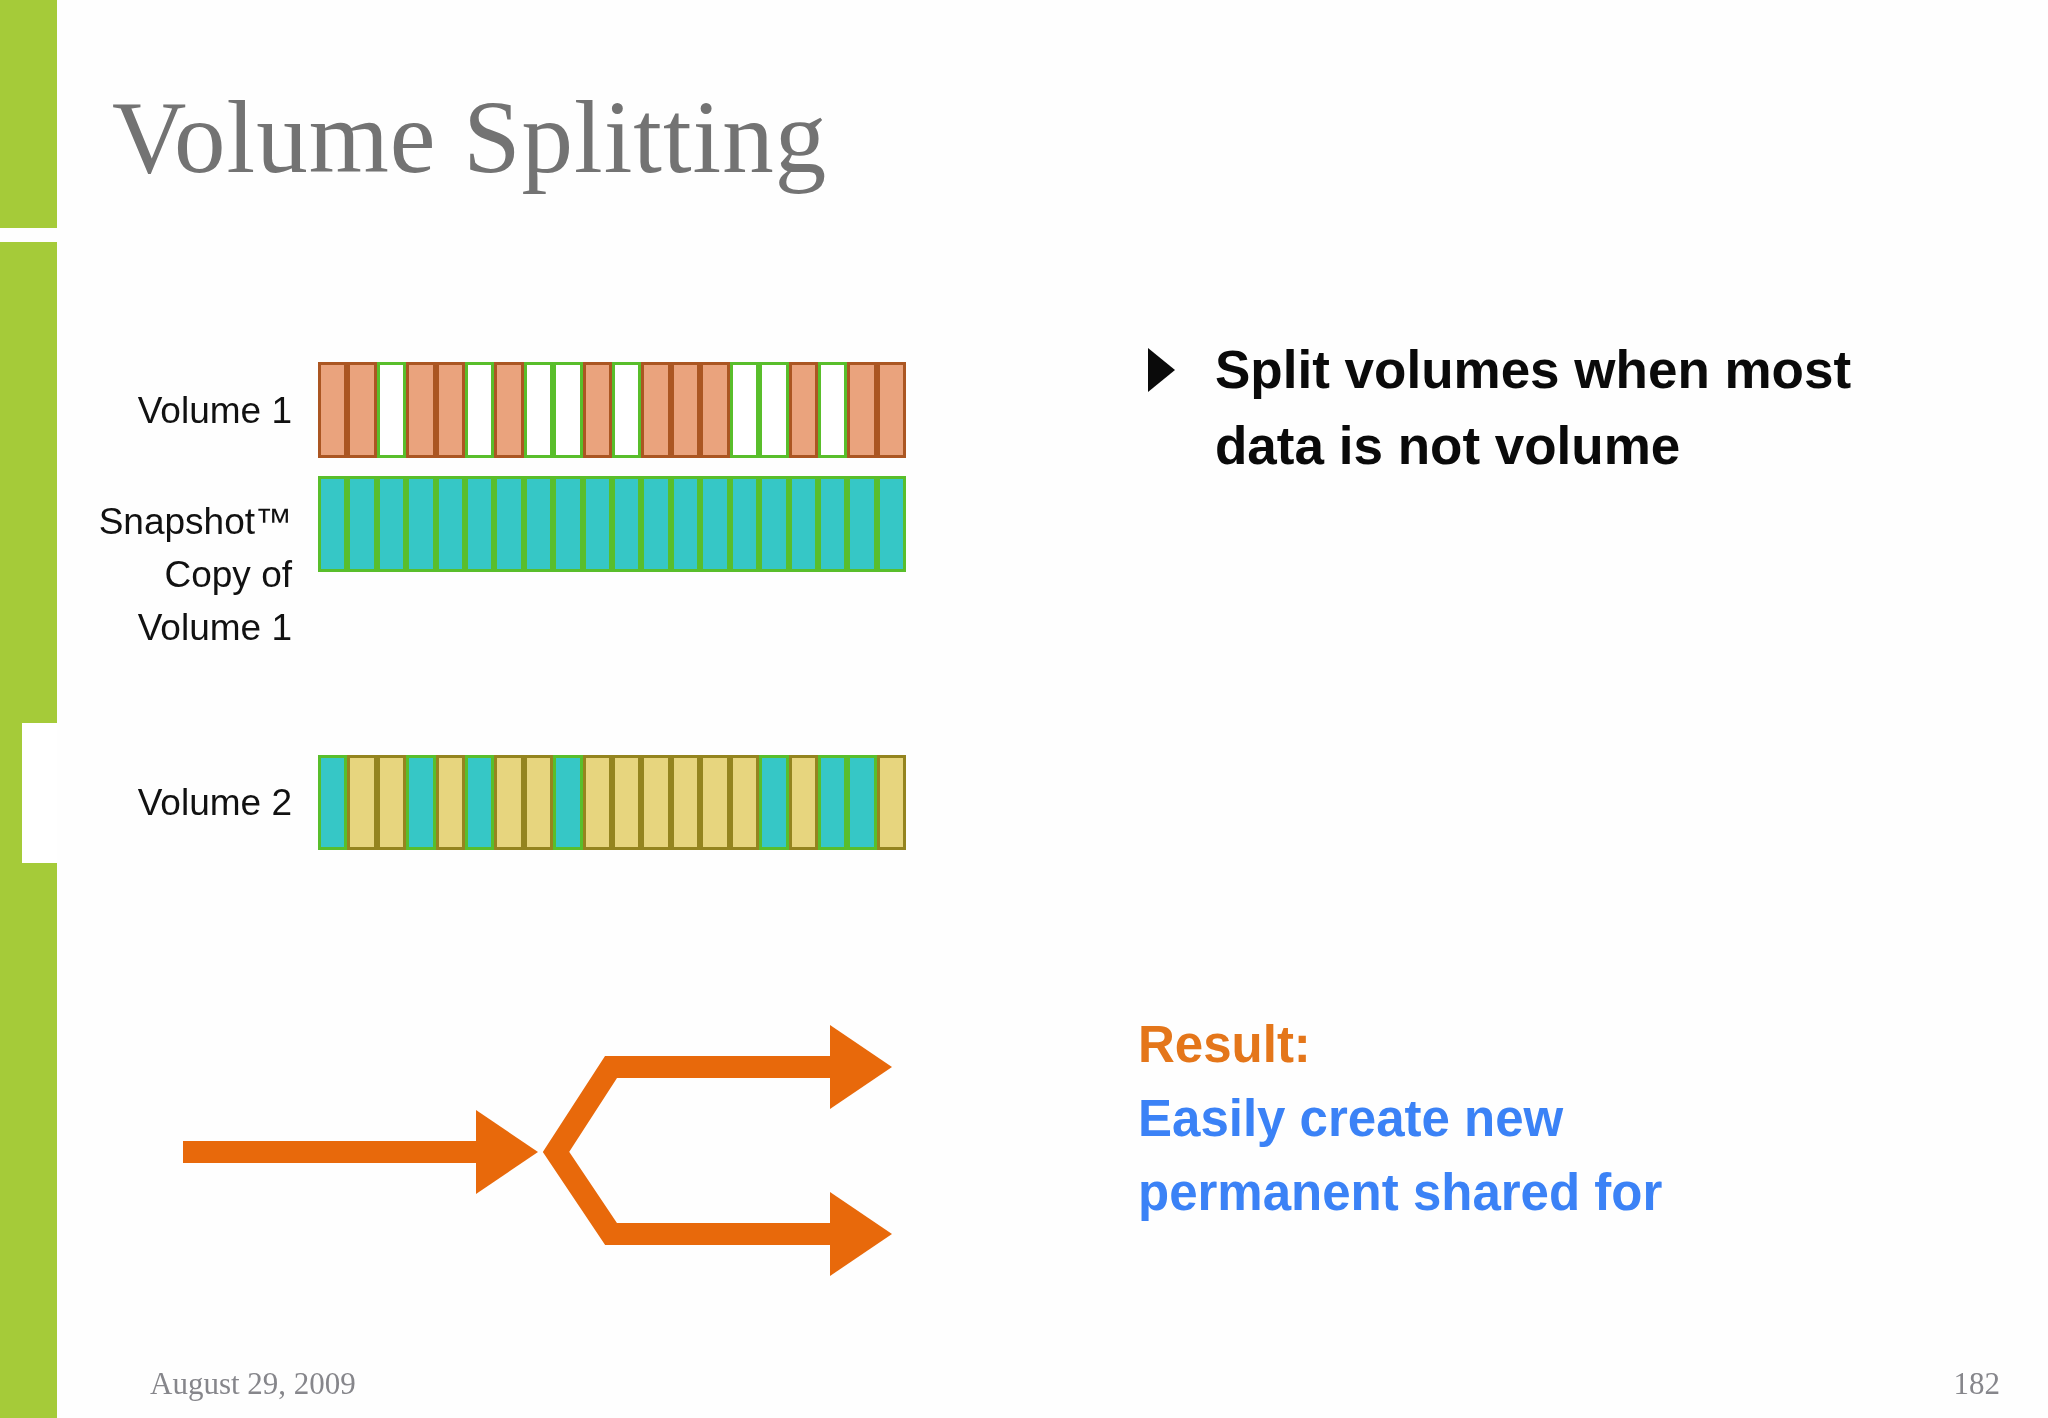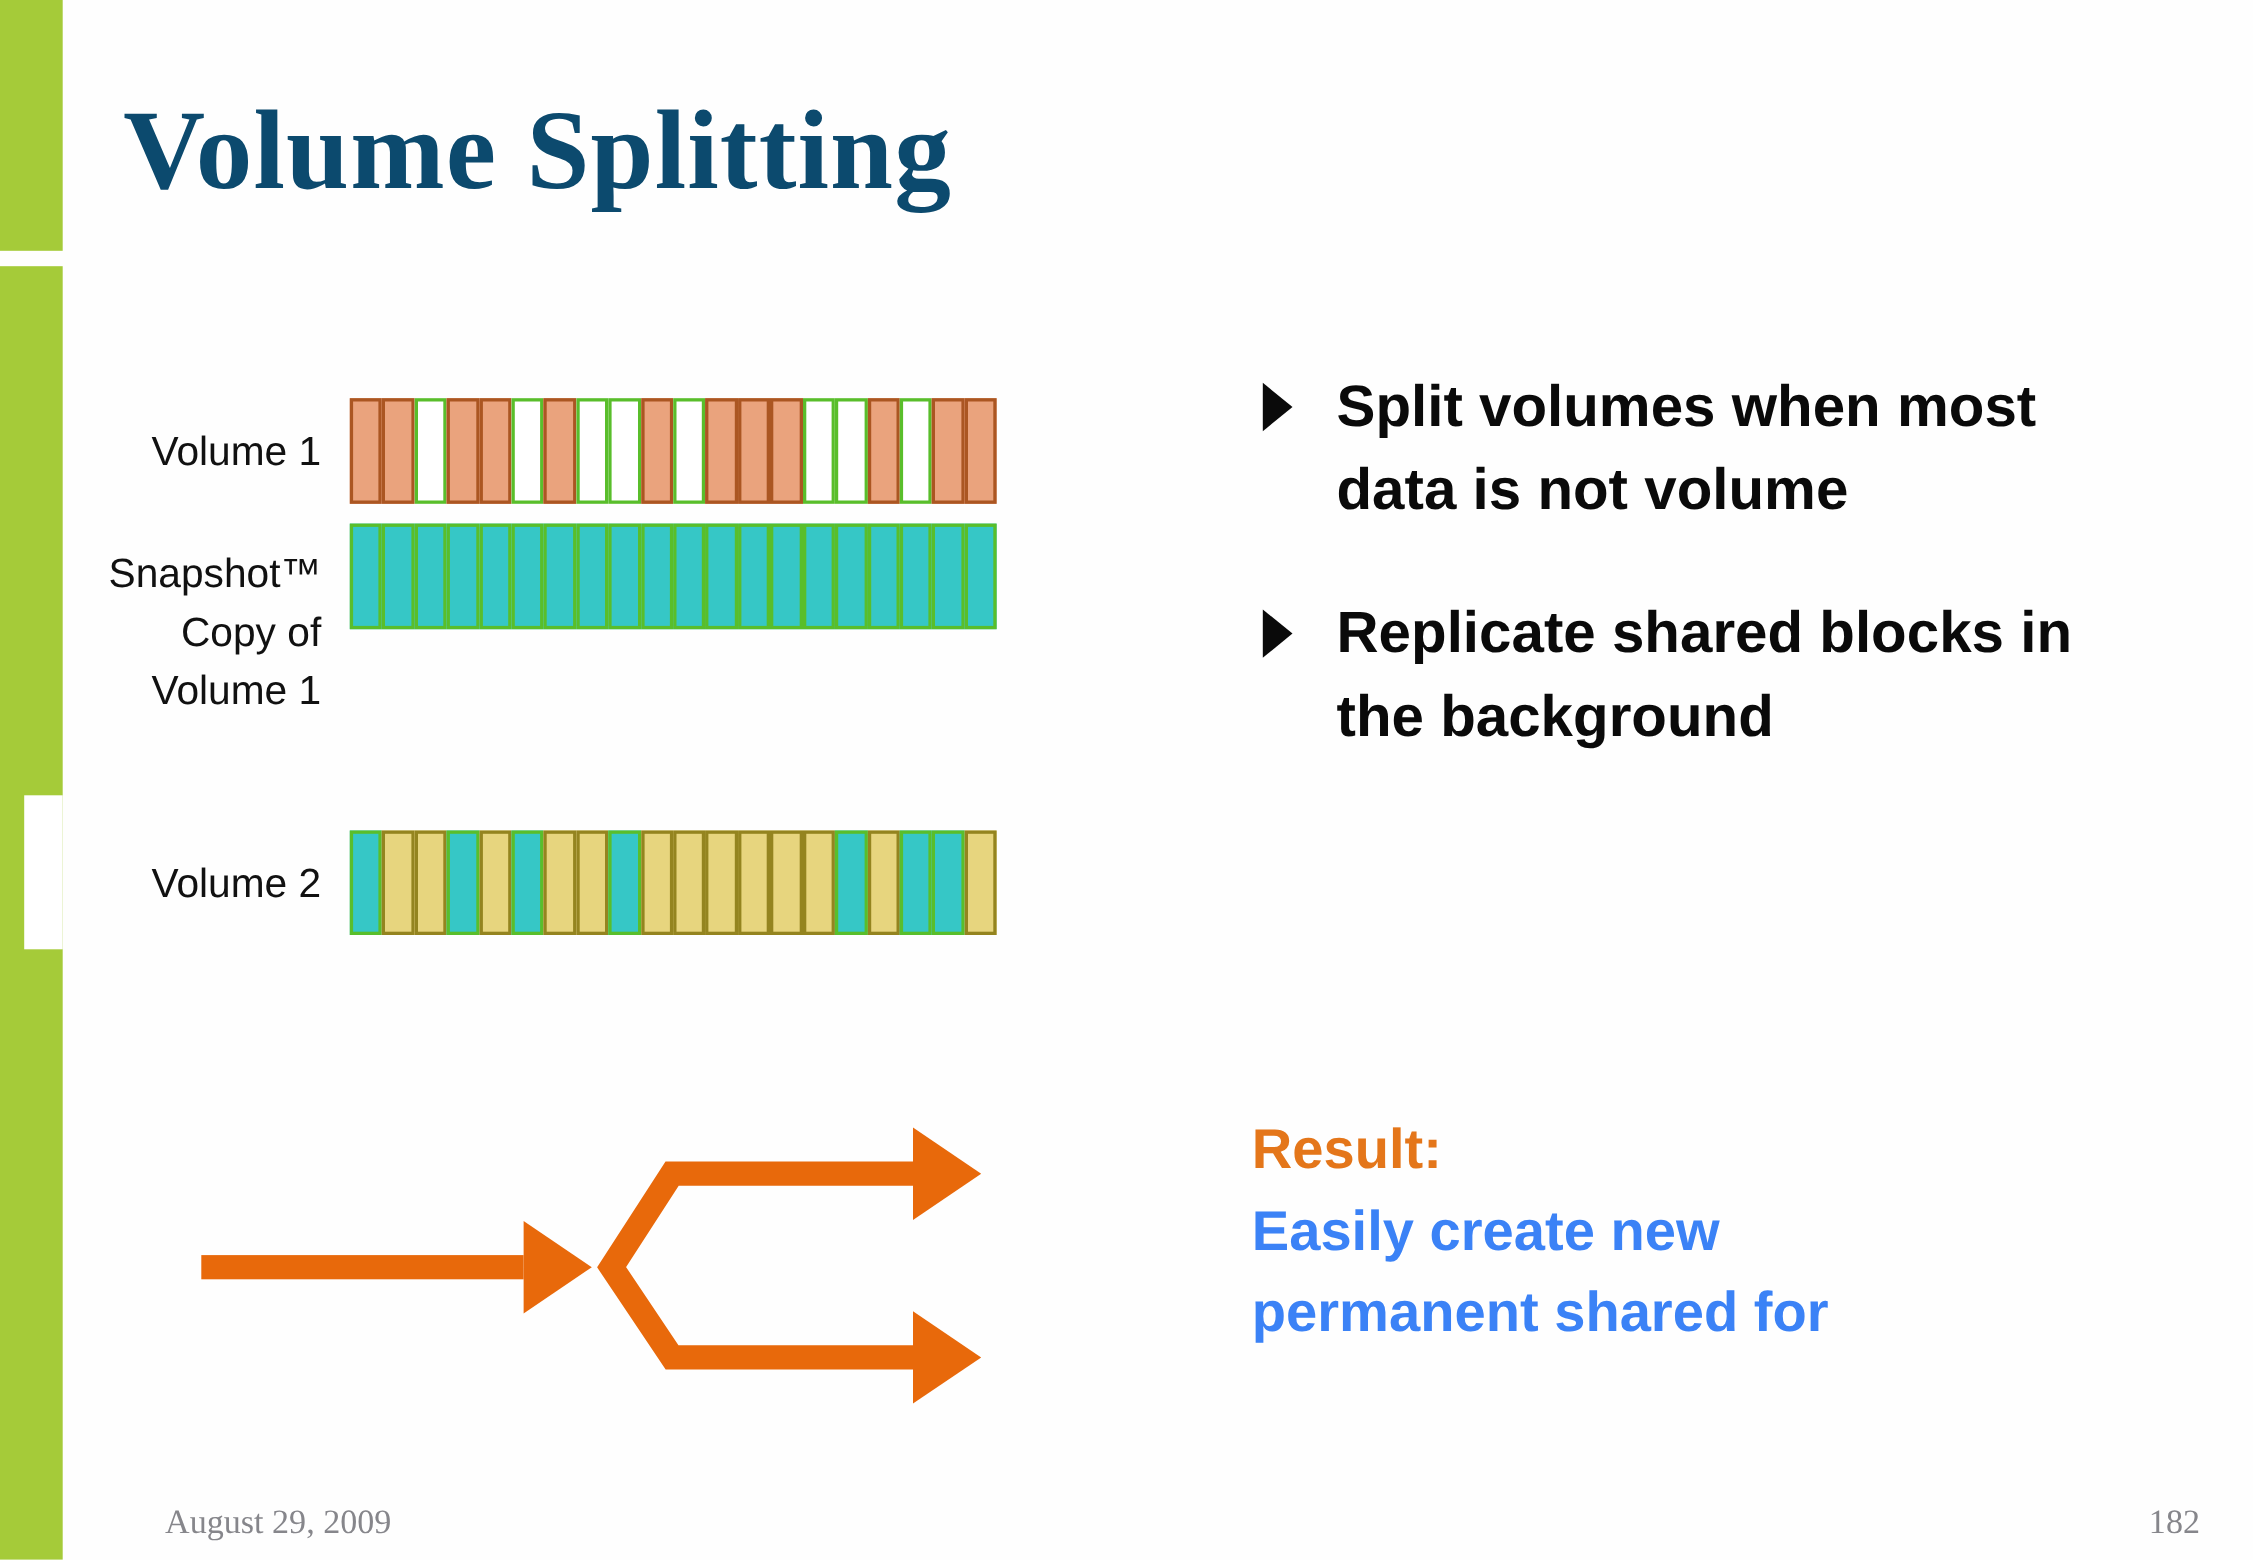--- a/index.html
+++ b/index.html
@@ -7,22 +7,22 @@
     width:2048px;height:1418px;position:relative;overflow:hidden;
     background:#fefefe;font-family:"Liberation Sans",sans-serif;
   }
   
   .sidebar-top{position:absolute;left:0;top:0;width:57px;height:228px;background:var(--sidebar-green);}
   .sidebar-main{position:absolute;left:0;top:242px;width:57px;height:1176px;background:var(--sidebar-green);}
   .sidebar-notch{position:absolute;left:22px;top:723px;width:35px;height:140px;background:#ffffff;}
   
   .title{
     position:absolute;left:112px;top:78px;margin:0;
-    font-family:"Liberation Serif",serif;font-weight:700;
-    font-size:103px;color:#0c4a6e;letter-spacing:1px;white-space:nowrap;
+    font-family:"Liberation Serif",serif;font-weight:400;
+    font-size:103px;color:#737373;letter-spacing:1px;white-space:nowrap;
   }
   
   .row-label{
     position:absolute;left:36px;width:256px;color:#111;
     font-size:37px;line-height:53px;text-align:right;
     display:flex;flex-direction:column;justify-content:center;align-items:flex-end;
   }
   .label-volume1{top:362px;height:96px;}
   .label-snapshot{top:462px;height:180px;justify-content:flex-end;padding-top:12px;}
   .label-volume2{top:755px;height:95px;}
@@ -151,27 +151,20 @@
   </div>
 
 <div class="bullets">
   <div class="bullet-item">
     <span class="bullet-marker"></span>
     <div class="bullet-text">
         <div>Split volumes when most</div>
         <div>data is not volume</div>
       </div>
   </div>
-  <div class="bullet-item">
-    <span class="bullet-marker"></span>
-    <div class="bullet-text">
-        <div>Replicate shared blocks in</div>
-        <div>the background</div>
-      </div>
-  </div>
 </div>
 
 <svg class="fork-arrow" viewBox="0 0 760 280" xmlns="http://www.w3.org/2000/svg">
   <g style="fill:var(--arrow-orange);stroke:var(--arrow-orange);">
     <rect x="13" y="131" width="293" height="22" stroke="none"></rect>
     <polygon points="306,100 368,142 306,184" stroke="none"></polygon>
     <polyline points="660,57 441,57 386,142 441,224 660,224" fill="none" stroke-width="22" stroke-linejoin="miter"></polyline>
     <polygon points="660,15 722,57 660,99" stroke="none"></polygon>
     <polygon points="660,182 722,224 660,266" stroke="none"></polygon>
   </g>

